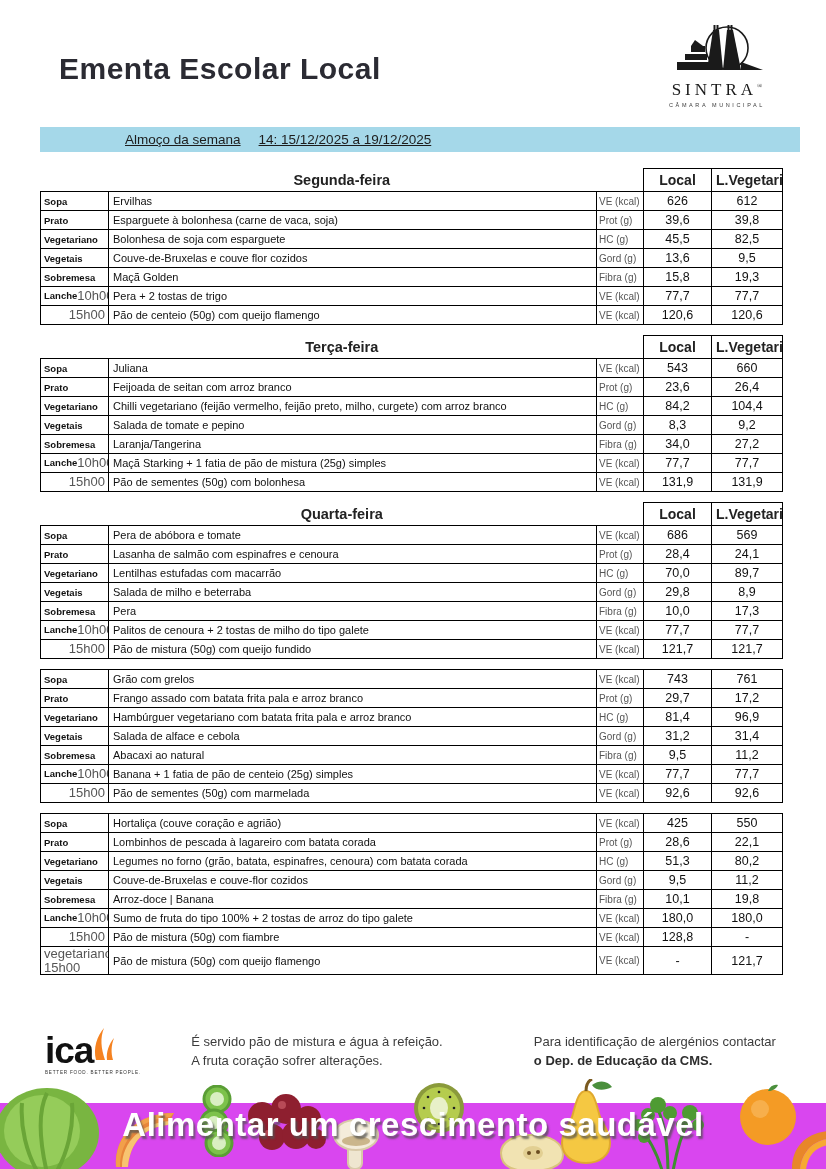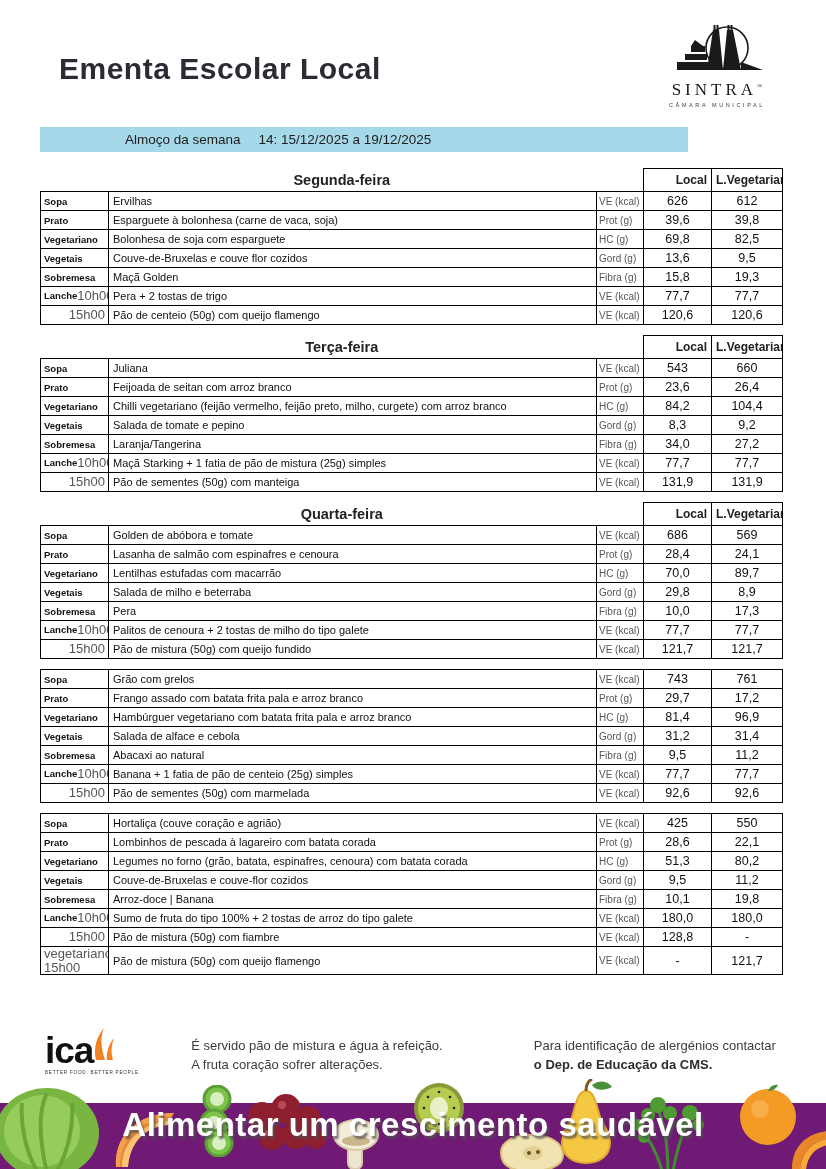--- a/index.html
+++ b/index.html
@@ -9,54 +9,54 @@
   
   .doc-title{position:absolute;left:59px;top:52px;font-size:30px;font-weight:bold;
              color:#2b2b33;letter-spacing:.5px;}
   .sintra{position:absolute;left:652px;top:20px;width:130px;text-align:center;color:#1a1a1a;}
   .sintra svg{display:block;margin:0 auto;}
   .sintra-name{font-family:"Liberation Serif",serif;font-size:17px;letter-spacing:4px;margin-top:-2px;}
   .sintra-reg{font-size:7px;vertical-align:super;letter-spacing:0;}
   .sintra-sub{font-size:5.5px;letter-spacing:2.6px;color:#3a3a3a;margin-top:2px;}
 
   
-  .week-banner{position:absolute;left:40px;top:127px;width:648px;height:25px;
-               background:#a5d8e9;display:flex;align-items:center;font-size:13.5px;color:#1d1d1d;}
+  .week-banner{position:absolute;left:40px;top:127px;width:760px;height:25px;
+               background:#a5d8e9;display:flex;align-items:center;font-size:13.5px;color:#1d1d1d;text-decoration:underline;}
   .week-label{margin-left:85px;}
   .week-range{margin-left:18px;}
 
   
   .days-wrap{position:absolute;left:40px;top:168px;width:746px;}
   .day-section{margin-bottom:10px;}
   .menu-table{border-collapse:collapse;table-layout:fixed;width:742px;}
   .menu-table td{border:1px solid #000;height:18px;padding:0 4px;overflow:hidden;
                  white-space:nowrap;vertical-align:middle;}
   td.head-spacer{border:none;text-align:center;font-weight:bold;font-size:14.5px;height:22px;}
-  td.col-head{font-weight:bold;font-size:12px;text-align:right;height:22px;}
+  td.col-head{font-weight:bold;font-size:14px;text-align:center;height:22px;}
   td.cat{padding:0 3px;}
   .cat-wrap{display:flex;justify-content:space-between;align-items:center;}
   .cat-label{font-weight:bold;font-size:9.5px;color:#111;}
   .cat-time{font-size:13px;color:#555;margin-left:auto;text-align:left;
             white-space:pre-line;line-height:1.05;}
   td.dish{font-size:11px;color:#111;}
   td.nutrient{font-size:10px;color:#555;padding:0 2px;}
   td.val{font-size:12.5px;text-align:center;color:#111;}
 
   
-  .footer-info{position:absolute;left:45px;top:1028px;width:745px;display:flex;align-items:flex-end;}
+  .footer-info{position:absolute;left:45px;top:1028px;width:745px;display:flex;align-items:center;}
   .ica-logo{width:120px;}
   .ica-row{display:flex;align-items:flex-end;}
   .ica-text{font-size:37px;font-weight:bold;color:#111;line-height:.8;letter-spacing:-1px;}
   .ica-tagline{font-size:4.6px;letter-spacing:.8px;color:#333;margin-top:4px;}
   .note-center{margin-left:28px;width:300px;font-size:13px;color:#3c3c3c;line-height:1.45;}
   .note-right{margin-left:47px;width:260px;font-size:13px;color:#3c3c3c;line-height:1.45;}
   .note-strong{font-weight:bold;color:#2d2d2d;}
 
   
-  .bottom-banner{position:absolute;left:0;top:1103px;width:826px;height:66px;background:#701a75;}
+  .bottom-banner{position:absolute;left:0;top:1103px;width:826px;height:66px;background:#d946ef;}
   .banner-text{position:absolute;left:0;top:3px;width:100%;text-align:center;z-index:5;
                font-size:33px;font-weight:bold;color:#fff;letter-spacing:.5px;
                text-shadow:2px 3px 2px rgba(80,80,80,.75);}
   .fruit{position:absolute;z-index:2;}
 </style>
 </head>
 <body>
 
 <div class="page">
 
@@ -135,21 +135,21 @@
 
     <tr>
       <td class="cat">
         <div class="cat-wrap">
           <span class="cat-label">Vegetariano</span>
           <span class="cat-time"></span>
         </div>
       </td>
       <td class="dish">Bolonhesa de soja com esparguete</td>
       <td class="nutrient">HC (g)</td>
-      <td class="val val-local">69,8</td>
+      <td class="val val-local">45,5</td>
       <td class="val val-veg">82,5</td>
     </tr>
 
     <tr>
       <td class="cat">
         <div class="cat-wrap">
           <span class="cat-label">Vegetais</span>
           <span class="cat-time"></span>
         </div>
       </td>
@@ -295,21 +295,21 @@
       <td class="val val-veg">77,7</td>
     </tr>
 
     <tr>
       <td class="cat">
         <div class="cat-wrap">
           <span class="cat-label"></span>
           <span class="cat-time">15h00</span>
         </div>
       </td>
-      <td class="dish">Pão de sementes (50g) com manteiga</td>
+      <td class="dish">Pão de sementes (50g) com bolonhesa</td>
       <td class="nutrient">VE (kcal)</td>
       <td class="val val-local">131,9</td>
       <td class="val val-veg">131,9</td>
     </tr>
   </tbody>
       </table>
     </section>
 
     <section class="day-section">
       <table class="menu-table">
@@ -327,21 +327,21 @@
             <td class="col-head col-veg">L.Vegetariana</td>
           </tr>
 
     <tr>
       <td class="cat">
         <div class="cat-wrap">
           <span class="cat-label">Sopa</span>
           <span class="cat-time"></span>
         </div>
       </td>
-      <td class="dish">Golden de abóbora e tomate</td>
+      <td class="dish">Pera de abóbora e tomate</td>
       <td class="nutrient">VE (kcal)</td>
       <td class="val val-local">686</td>
       <td class="val val-veg">569</td>
     </tr>
 
     <tr>
       <td class="cat">
         <div class="cat-wrap">
           <span class="cat-label">Prato</span>
           <span class="cat-time"></span>

